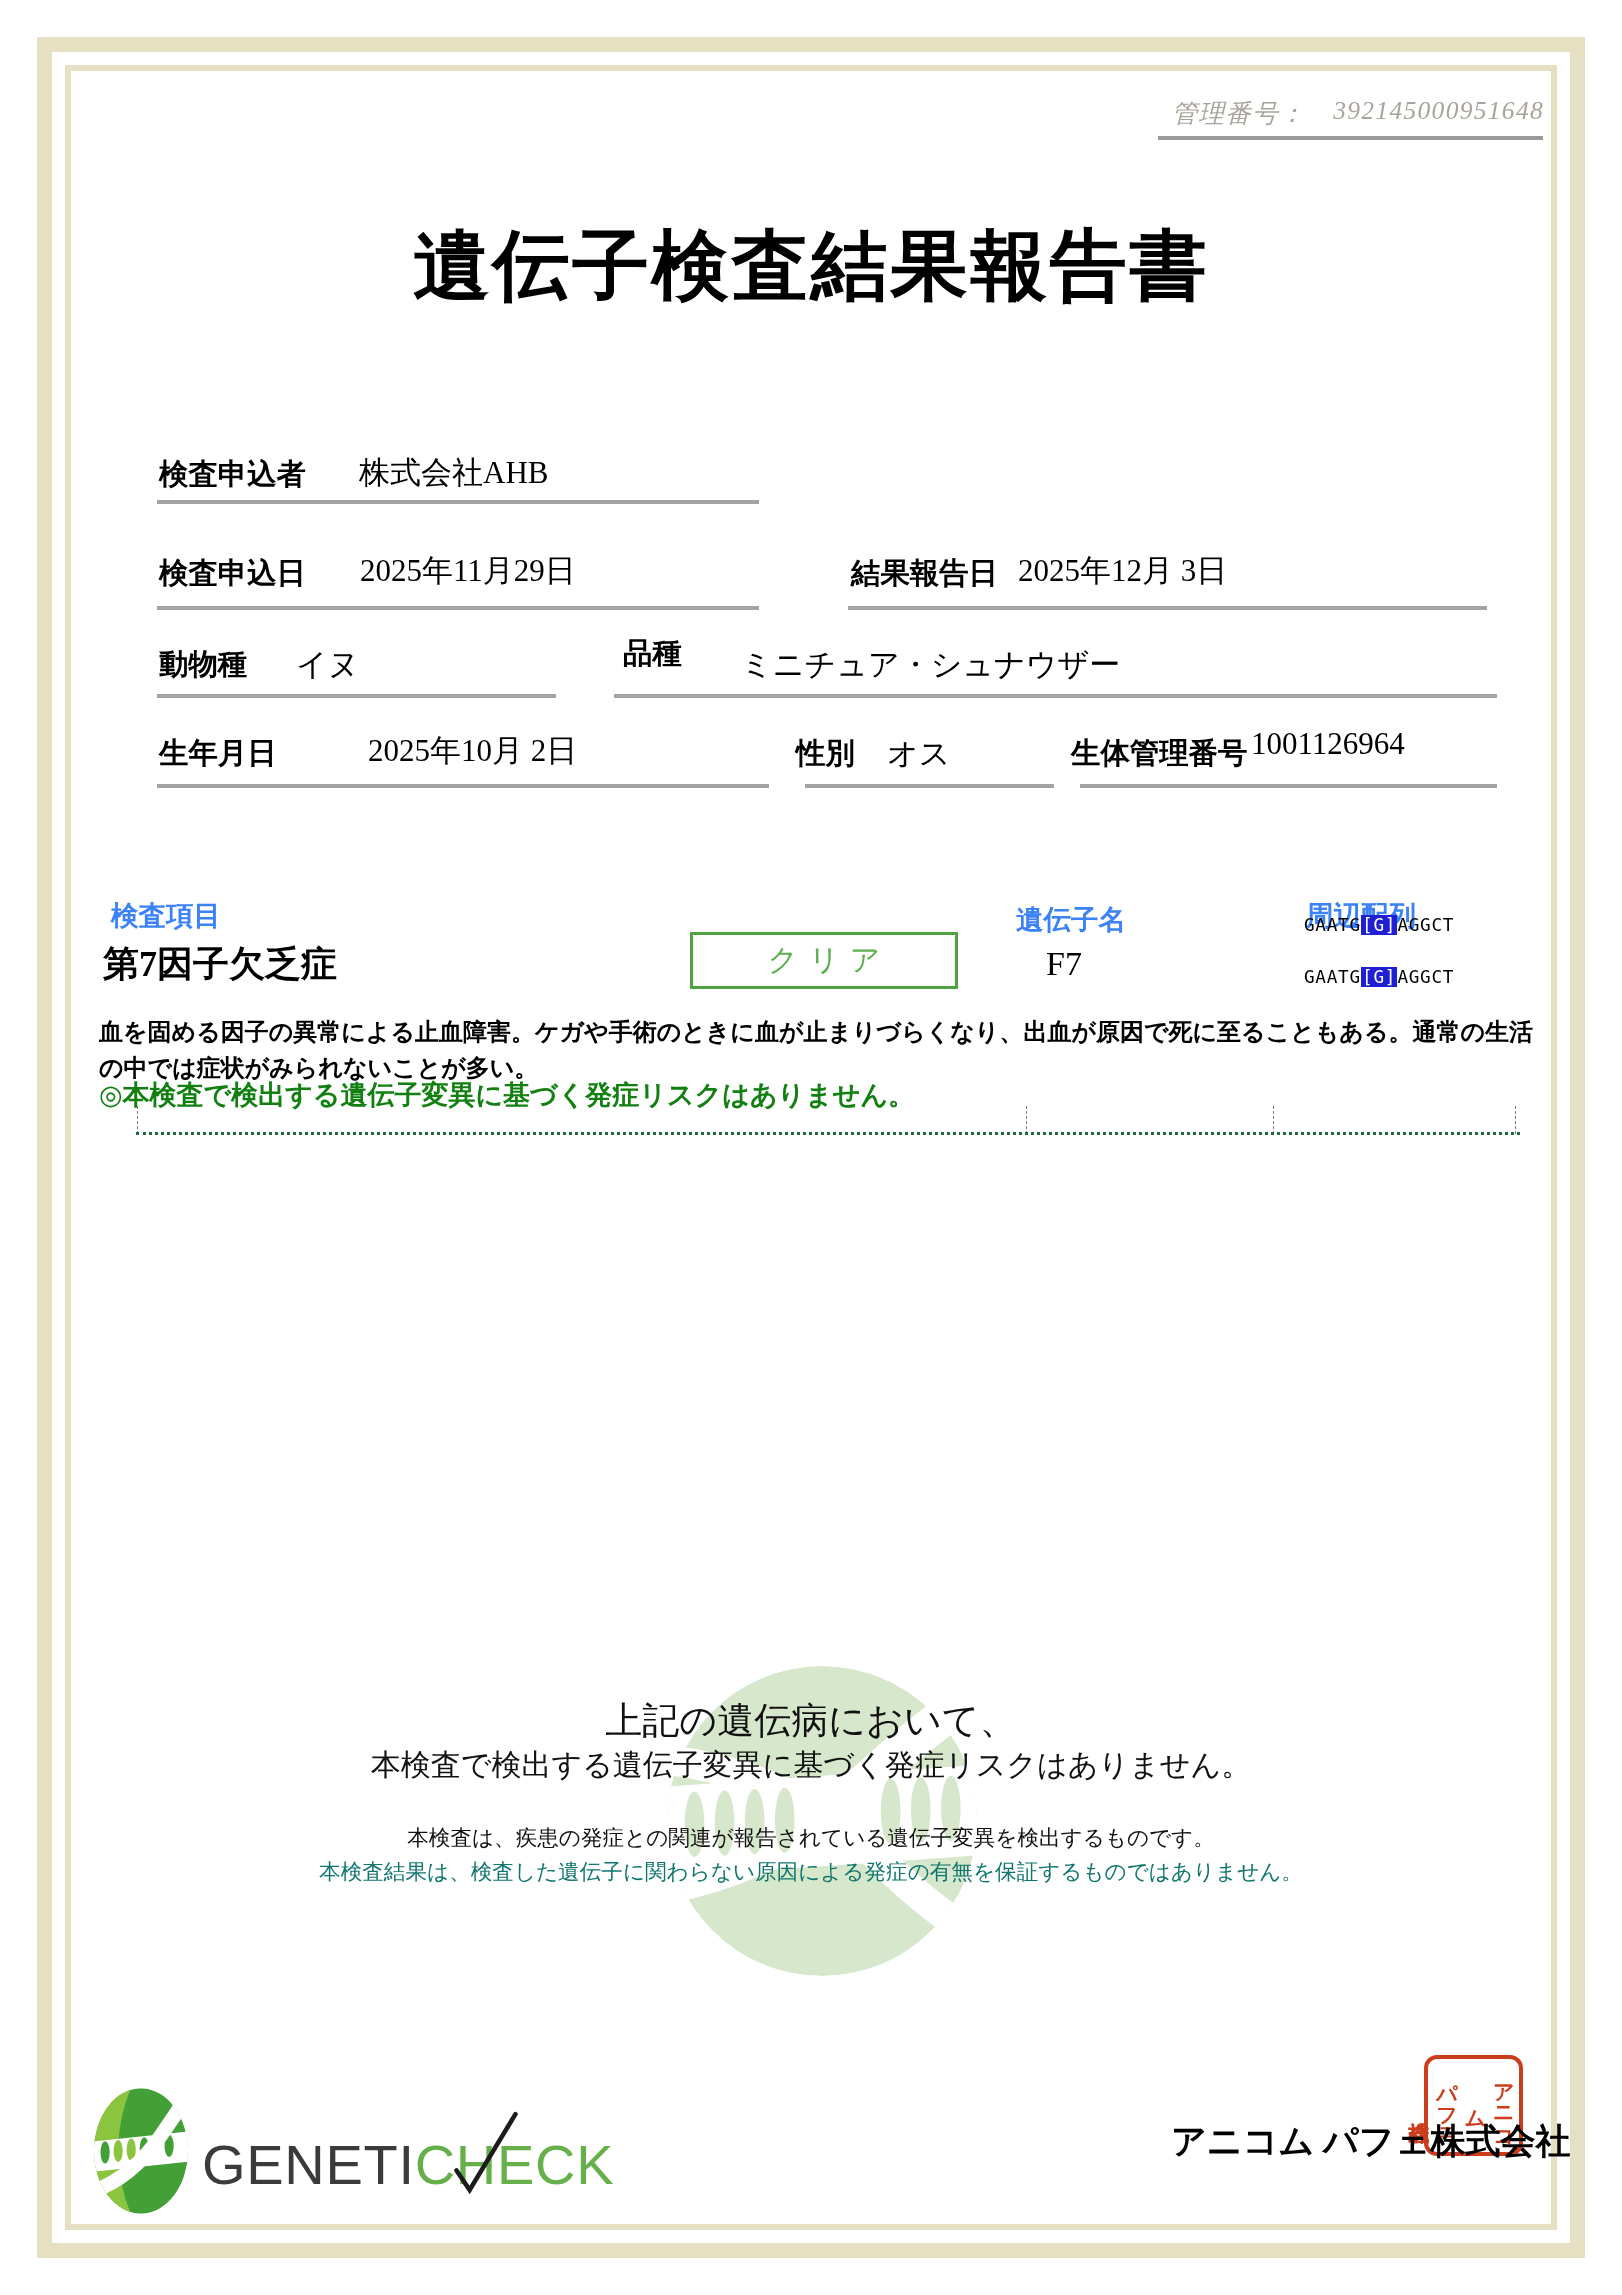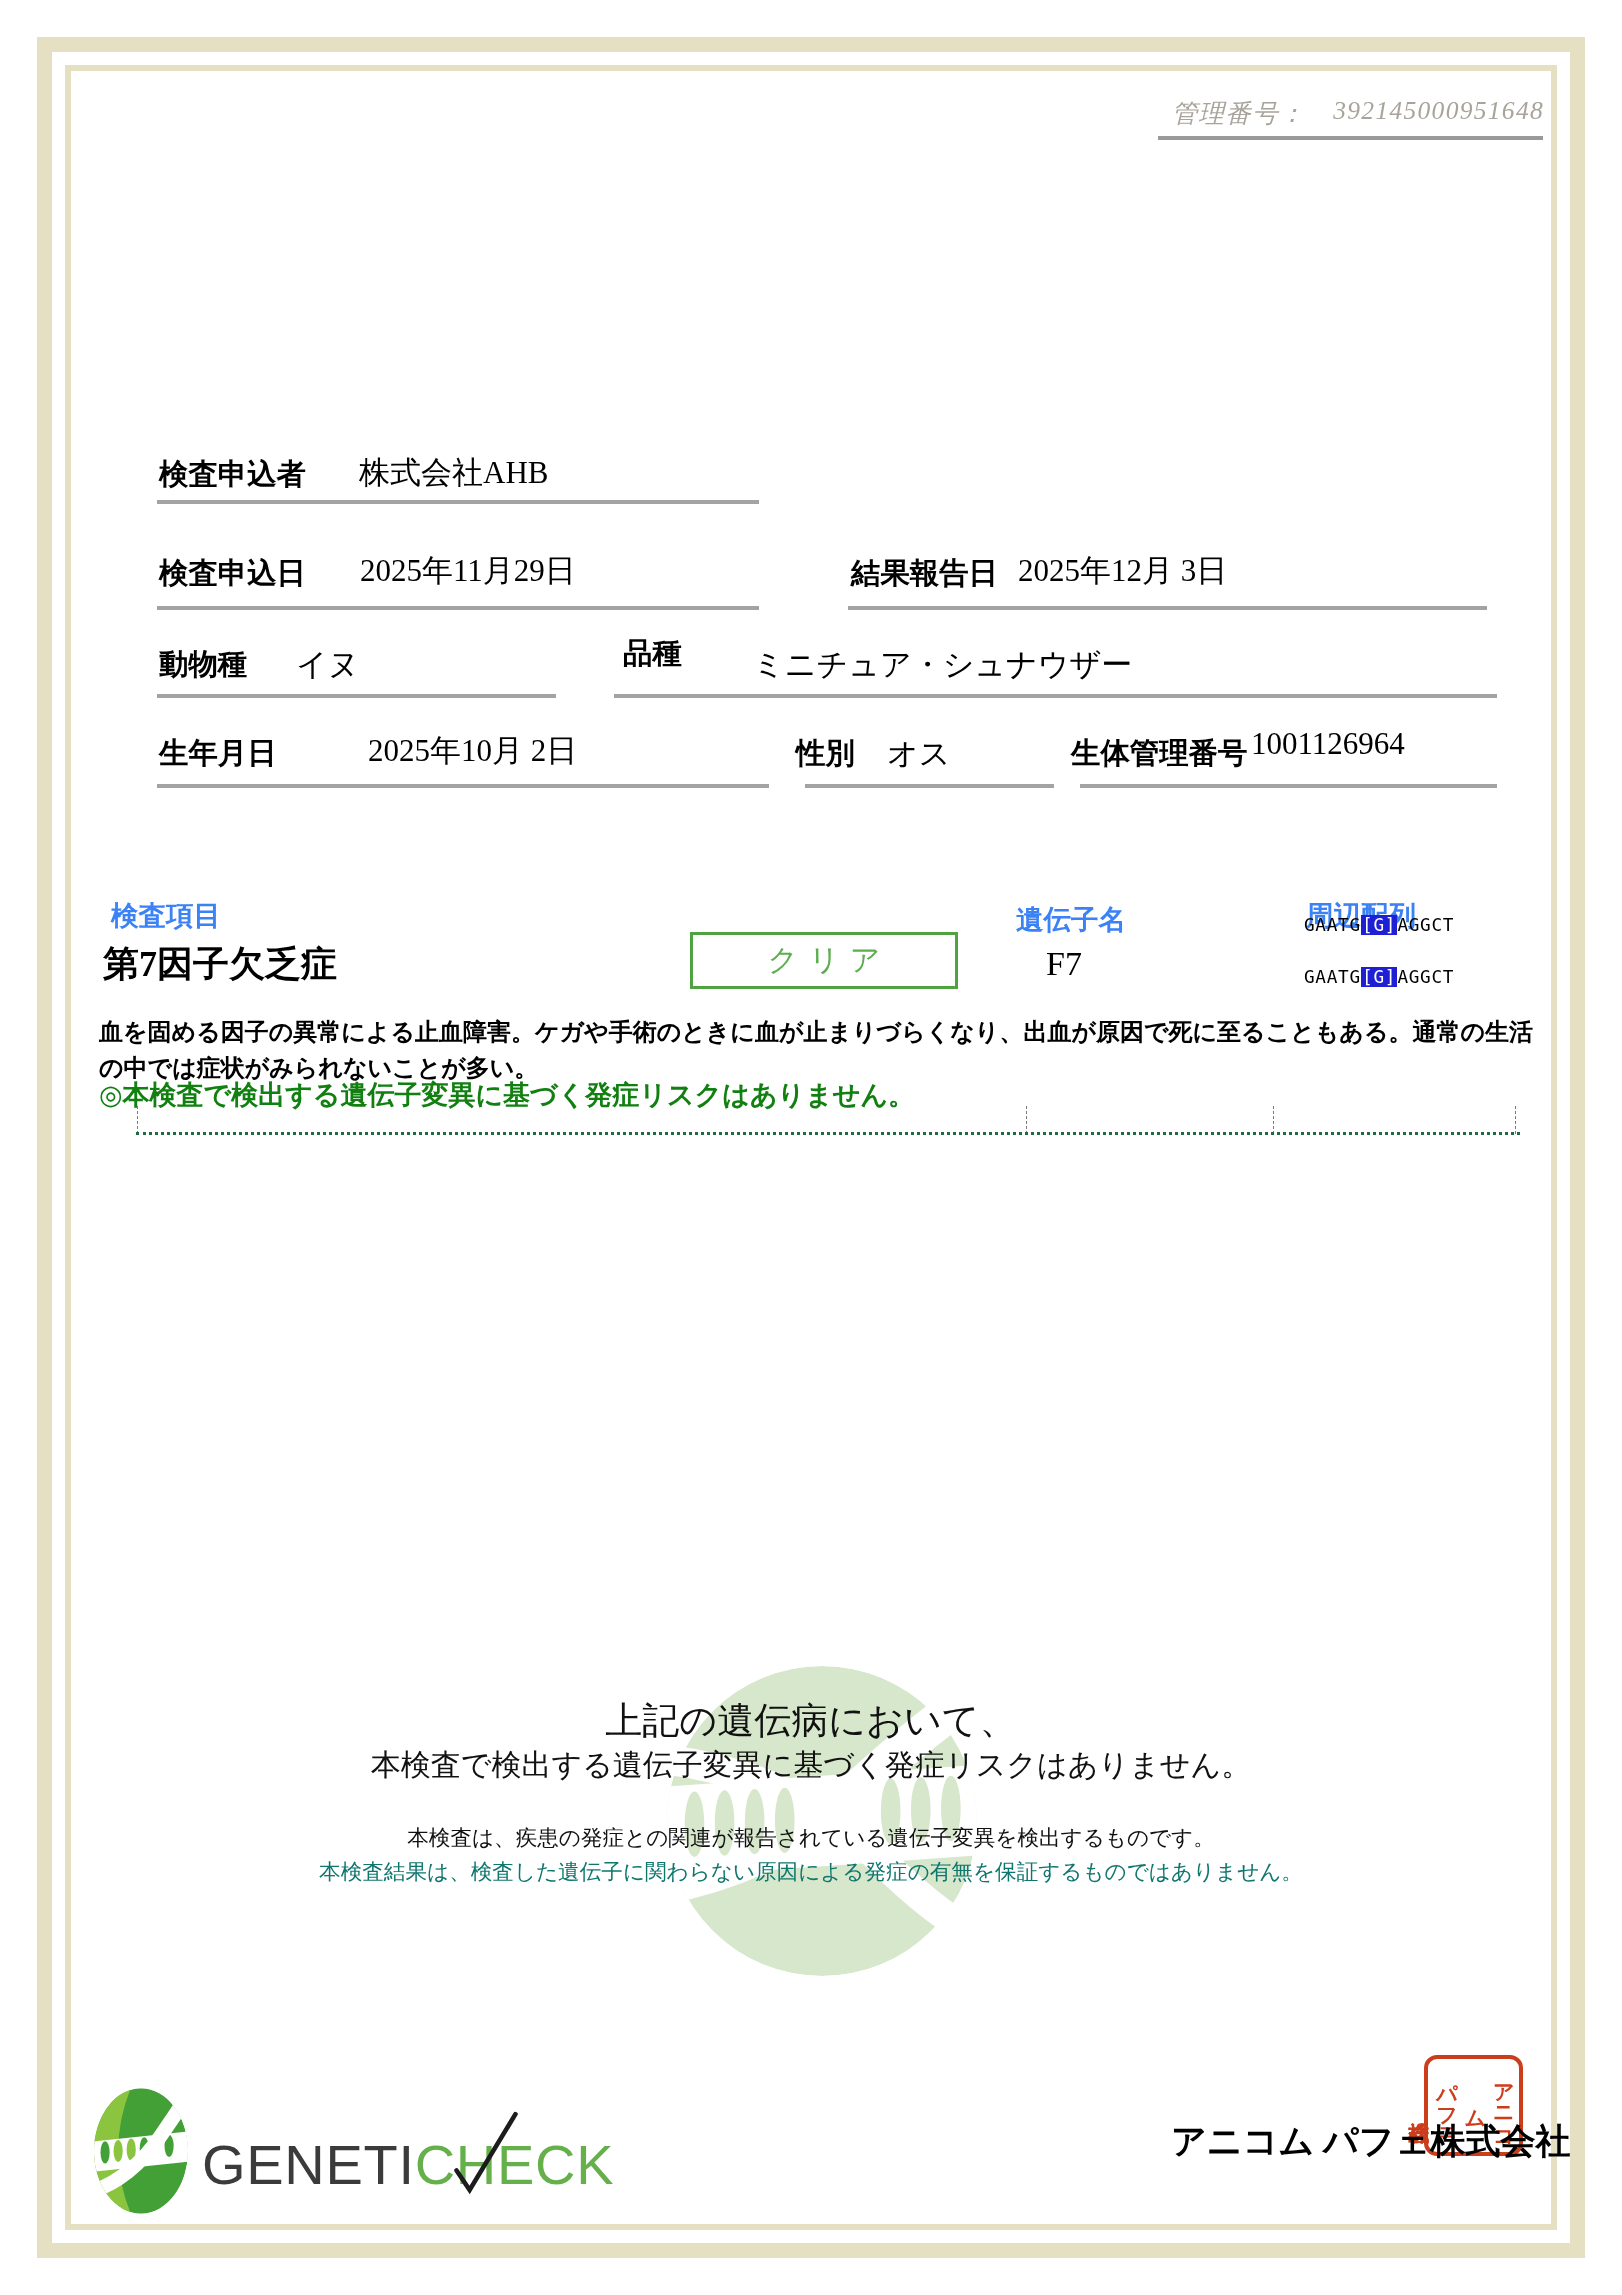--- a/index.html
+++ b/index.html
@@ -59,37 +59,38 @@
 
   <div class="border-outer"></div>
   <div class="border-inner"></div>
 
   <div class="abs admin">
     <span>管理番号：</span>
     <span>392145000951648</span>
   </div>
   <div class="abs admin-underline"></div>
 
+  <div class="abs title">遺伝子検査結果報告書</div>
 
   <div class="abs flabel" style="left:159px;top:455px;">検査申込者</div>
   <div class="abs fvalue" style="left:359px;top:452px;">株式会社AHB</div>
   <div class="abs uline" style="left:157px;top:500px;width:602px;"></div>
 
   <div class="abs flabel" style="left:159px;top:554px;">検査申込日</div>
   <div class="abs fvalue" style="left:360px;top:550px;">2025年11月29日</div>
   <div class="abs uline" style="left:157px;top:606px;width:602px;"></div>
   <div class="abs flabel" style="left:851px;top:554px;">結果報告日</div>
   <div class="abs fvalue" style="left:1018px;top:550px;">2025年12月 3日</div>
   <div class="abs uline" style="left:848px;top:606px;width:639px;"></div>
 
   <div class="abs flabel" style="left:159px;top:645px;">動物種</div>
   <div class="abs fvalue" style="left:296px;top:644px;">イヌ</div>
   <div class="abs uline" style="left:157px;top:694px;width:399px;"></div>
   <div class="abs flabel" style="left:623px;top:634px;">品種</div>
-  <div class="abs fvalue" style="left:741px;top:644px;margin-left:12px;">ミニチュア・シュナウザー</div>
+  <div class="abs fvalue" style="left:741px;top:644px;">ミニチュア・シュナウザー</div>
   <div class="abs uline" style="left:614px;top:694px;width:883px;"></div>
 
   <div class="abs flabel" style="left:159px;top:734px;">生年月日</div>
   <div class="abs fvalue" style="left:368px;top:730px;">2025年10月 2日</div>
   <div class="abs uline" style="left:157px;top:784px;width:612px;"></div>
   <div class="abs flabel" style="left:796px;top:734px;">性別</div>
   <div class="abs fvalue" style="left:887px;top:733px;">オス</div>
   <div class="abs uline" style="left:805px;top:784px;width:249px;"></div>
   <div class="abs flabel" style="left:1071px;top:734px;">生体管理番号</div>
   <div class="abs fvalue" style="left:1251px;top:726px;">1001126964</div>

